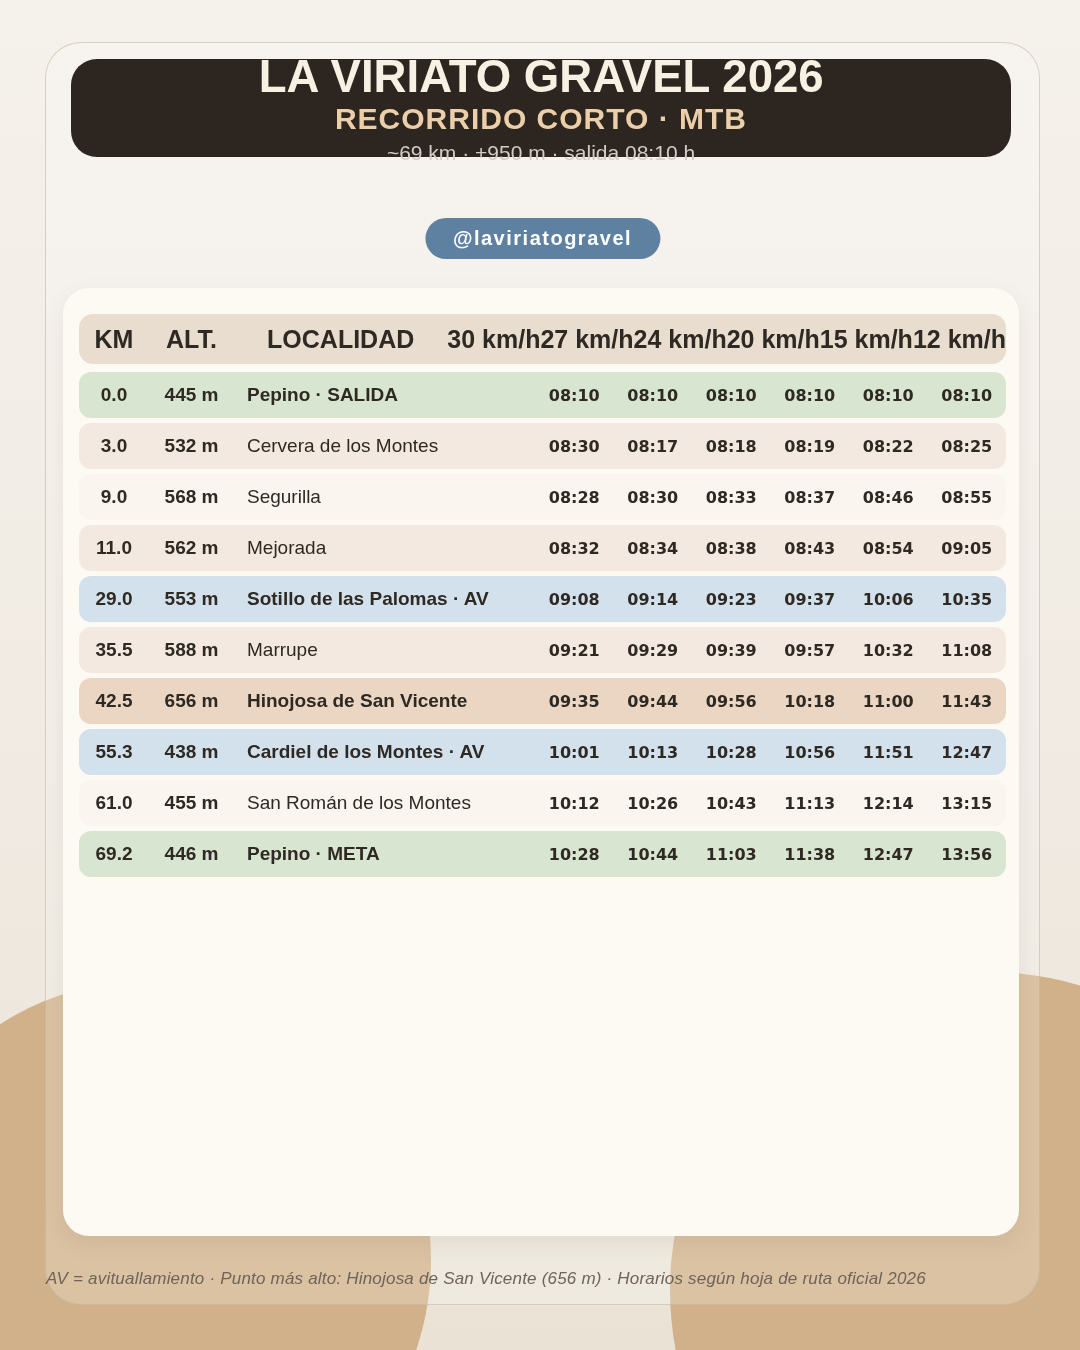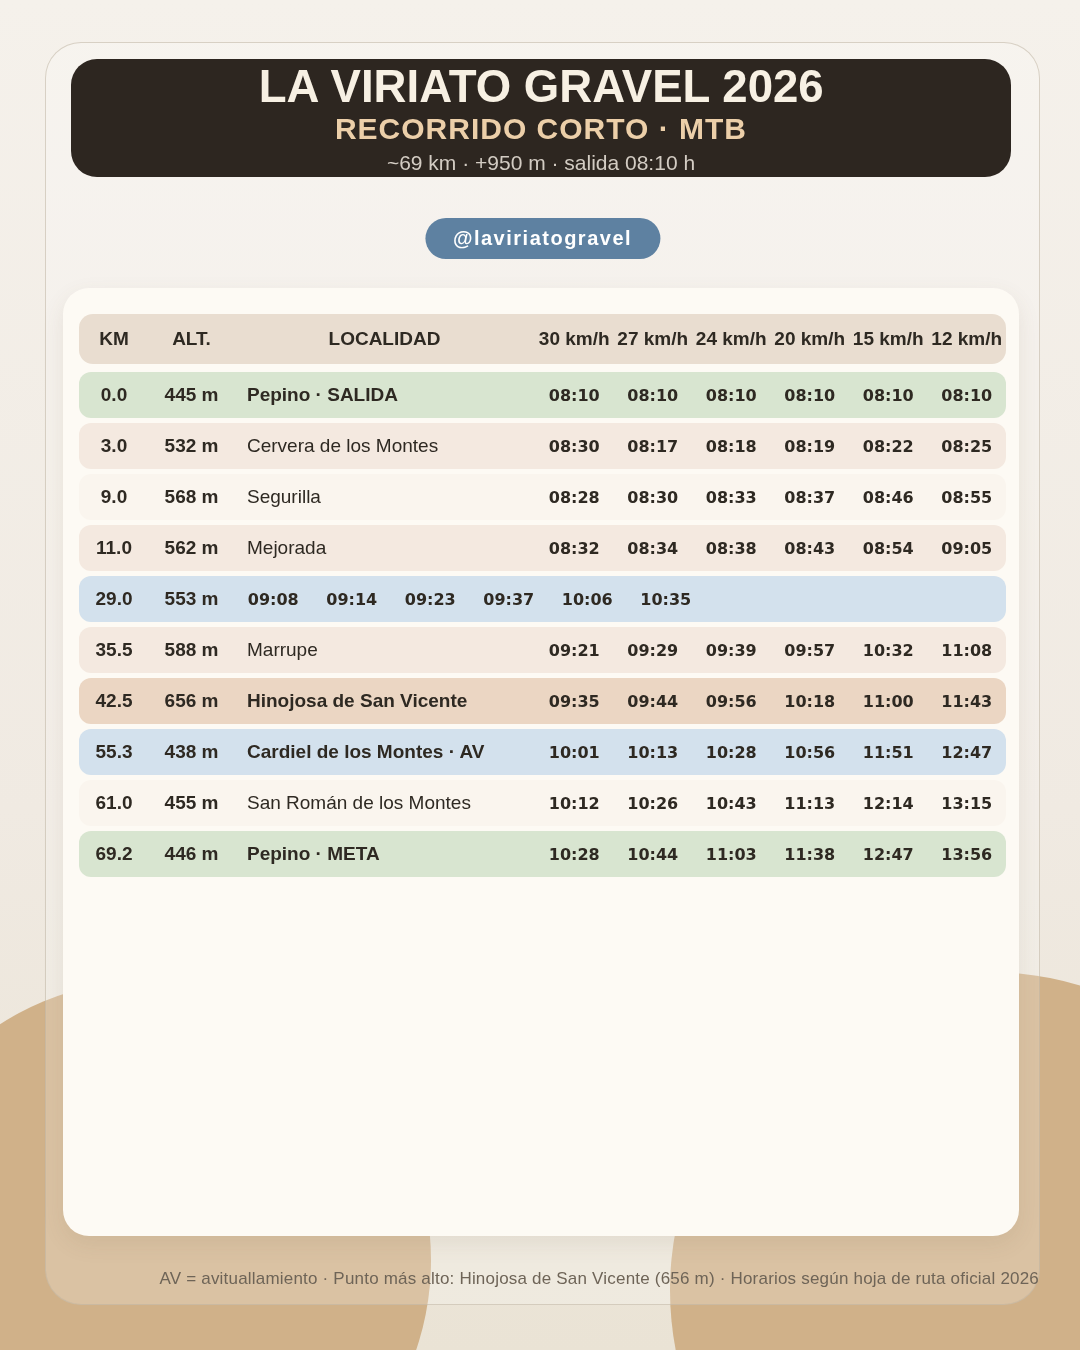--- a/index.html
+++ b/index.html
@@ -13,21 +13,21 @@
   .blob-left  { left:-129px; top:980px;  width:560px; height:560px; }
   .blob-right { left:670px;  top:972px;  width:636px; height:636px; }
 
   .outer-card {
     position:absolute; left:45px; top:42px; width:995px; height:1263px;
     border-radius:36px; background:rgba(255,255,255,0.22);
     border:1.5px solid rgba(190,178,160,0.55);
   }
 
   .header-box {
-    position:absolute; left:25px; top:16px; width:940px; height:118px;
+    position:absolute; left:25px; top:16px; width:940px; height:98px;
     border-radius:26px; background:var(--header-bg);
     display:flex; flex-direction:column; align-items:center; justify-content:center;
   }
   .event-title {
     font-size:47px; font-weight:bold; color:var(--title-color);
     letter-spacing:0px; line-height:1.05; transform:scaleX(0.97); white-space:nowrap;
   }
   .event-subtitle {
     font-size:30px; font-weight:bold; color:var(--subtitle-color);
     letter-spacing:1px; line-height:1.2; margin-top:1px; white-space:nowrap;
@@ -43,21 +43,21 @@
 
   .table-card {
     position:absolute; left:17px; top:245px; width:956px; height:948px;
     background:var(--card-bg); border-radius:26px;
     box-shadow:0 8px 22px rgba(110,90,60,0.10);
     padding:26px 13px 0 16px;
   }
   .thead {
     display:flex; align-items:center; height:50px;
     background:var(--thead-bg); border-radius:14px;
-    font-weight:bold; font-size:19px; color:var(--ink);
+    font-weight:bold; font-size:25px; color:var(--ink);
   }
   .row {
     display:flex; align-items:center; height:46px; margin-top:5px;
     border-radius:12px; font-size:19px; color:var(--ink);
   }
   .row:first-of-type { margin-top:8px; }
   .hl-green { background:var(--row-green); }
   .hl-blue  { background:var(--row-blue); }
   .hl-peach { background:var(--row-peach); }
   .hl-beige { background:var(--row-beige); }
@@ -69,22 +69,22 @@
   .thead .col-loc { text-align:center; padding-left:0; }
   .col-time, .col-speed {
     flex:0 0 78.5px; text-align:center; white-space:nowrap;
     font-weight:bold;
   }
   .col-time { font-family:"DejaVu Sans", sans-serif; font-size:16px; }
   .bold-row .col-loc { font-weight:bold; }
 
   .footer-note {
     position:absolute; left:0; right:0; top:1225px; height:24px;
-    text-align:right; font-size:17px; line-height:22px;
-    color:var(--footer-color); letter-spacing:0.2px; white-space:nowrap;
+    text-align:left; font-size:17px; line-height:22px;
+    color:var(--footer-color); letter-spacing:0.2px; white-space:nowrap;font-style:italic;
   }
 </style>
 </head>
 <body>
 
 <div class="blob blob-left"></div>
 <div class="blob blob-right"></div>
 
 <div class="outer-card">
 
@@ -153,20 +153,21 @@
     <div class="col-time">08:34</div>
     <div class="col-time">08:38</div>
     <div class="col-time">08:43</div>
     <div class="col-time">08:54</div>
     <div class="col-time">09:05</div>
   </div>
 
   <div class="row hl-blue bold-row">
     <div class="col-km">29.0</div>
     <div class="col-alt">553 m</div>
+    <div class="col-loc">Sotillo de las Palomas · AV</div>
     <div class="col-time">09:08</div>
     <div class="col-time">09:14</div>
     <div class="col-time">09:23</div>
     <div class="col-time">09:37</div>
     <div class="col-time">10:06</div>
     <div class="col-time">10:35</div>
   </div>
 
   <div class="row hl-beige">
     <div class="col-km">35.5</div>

